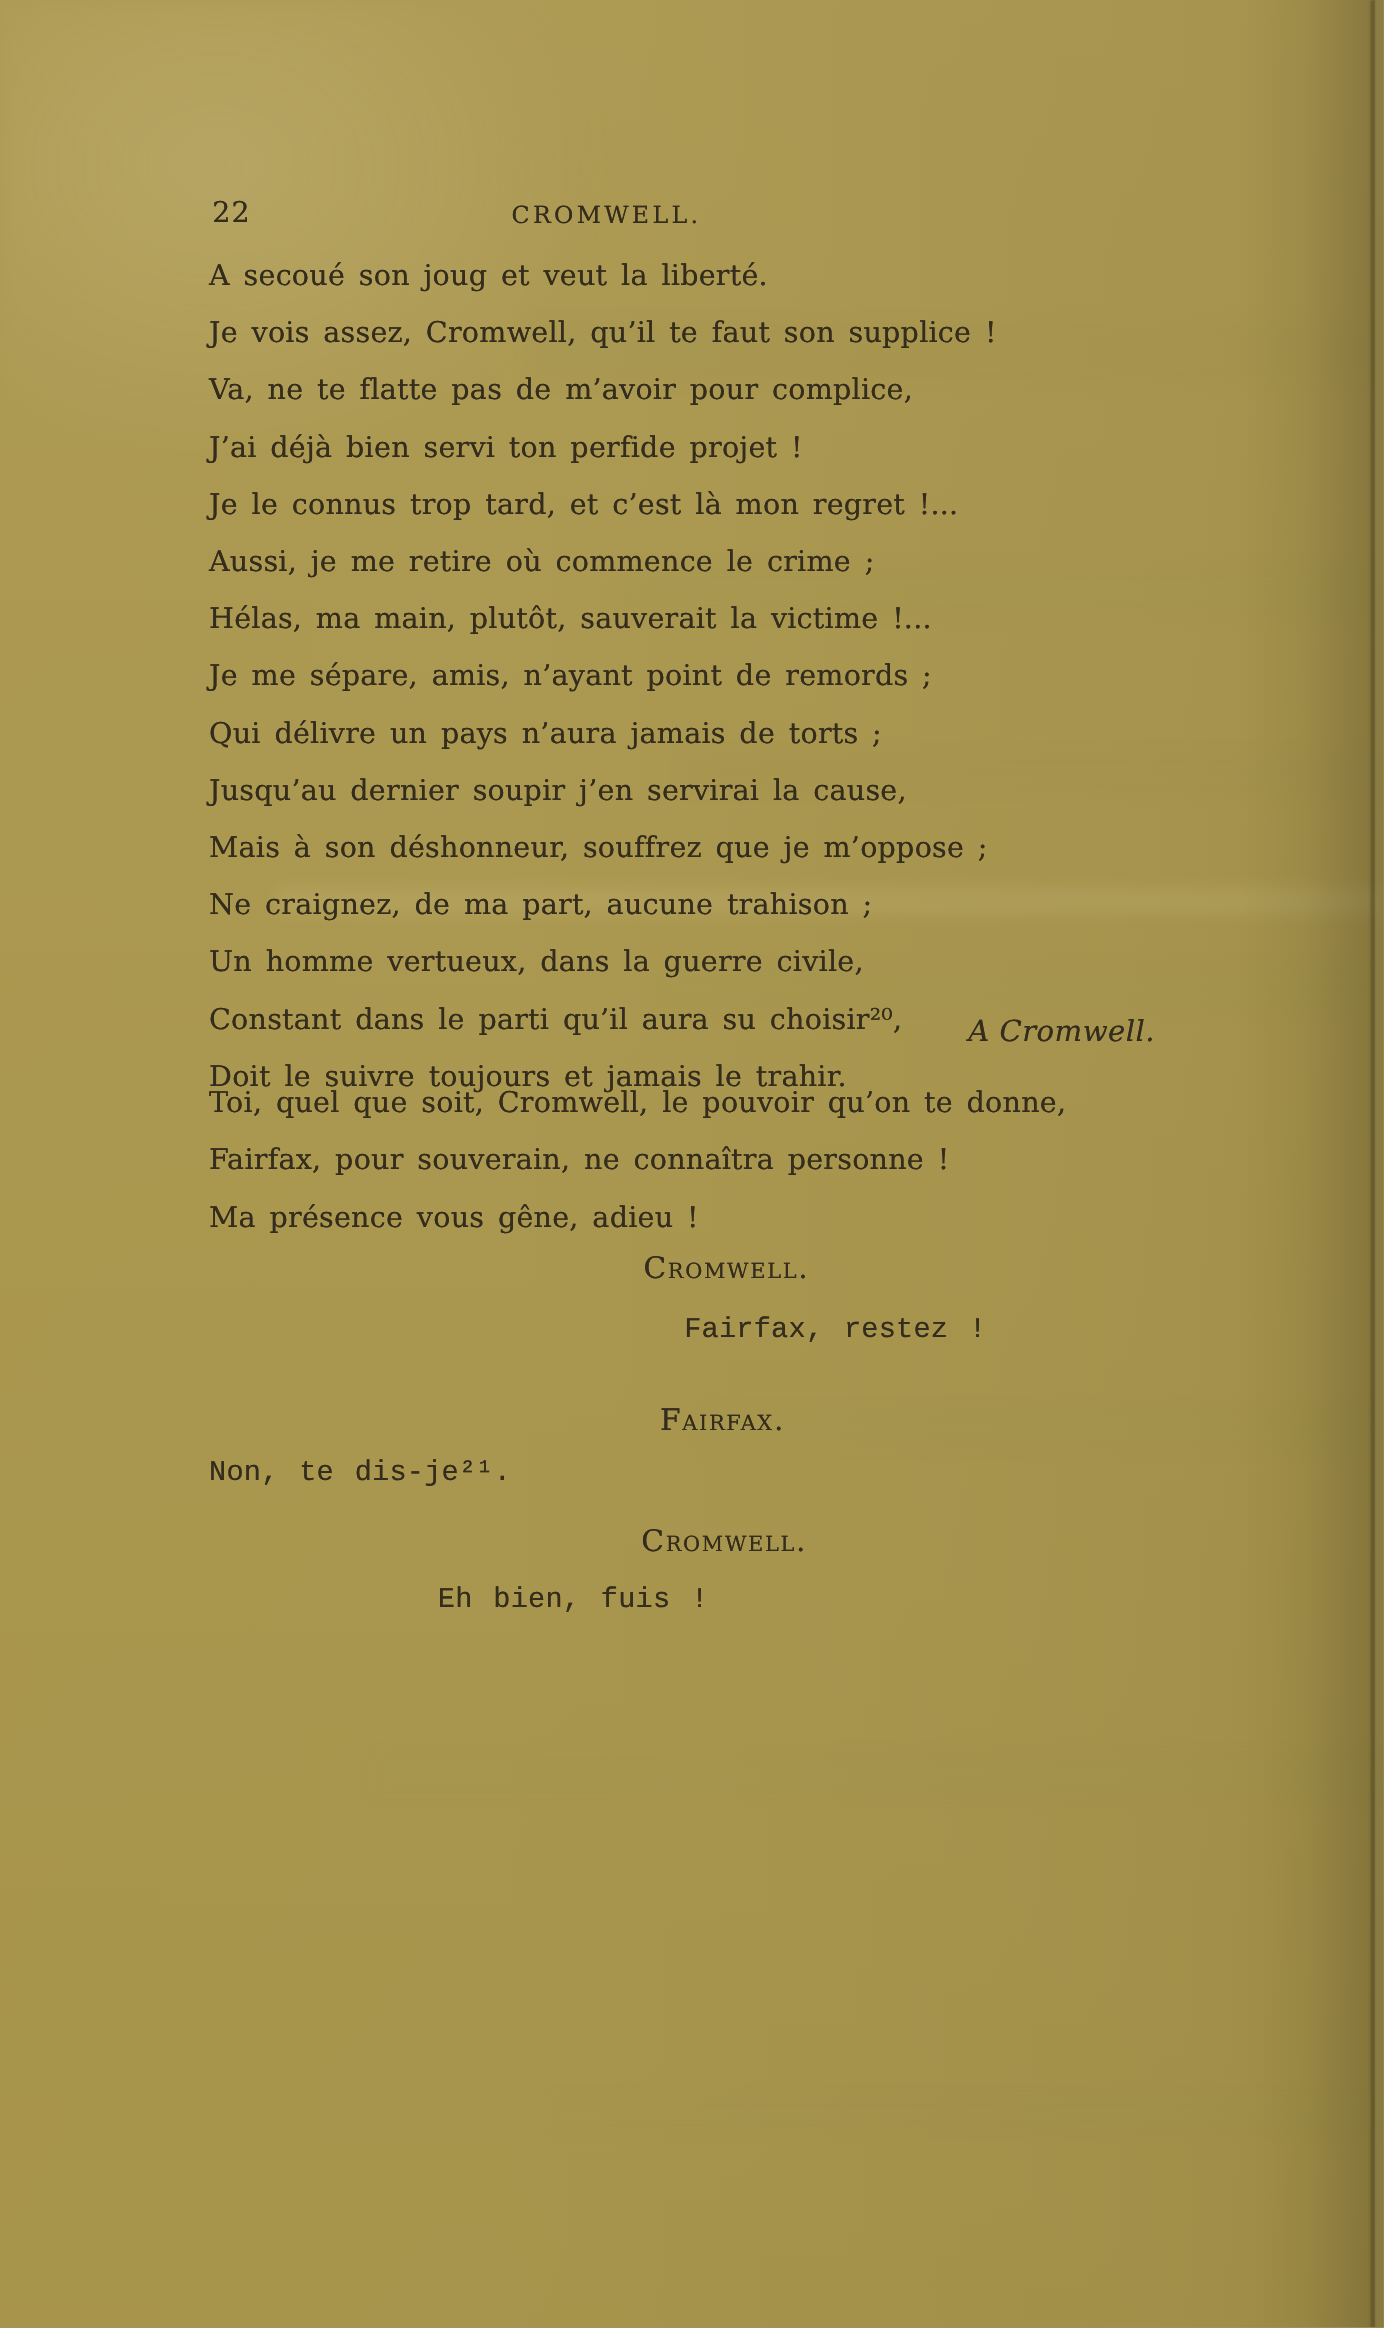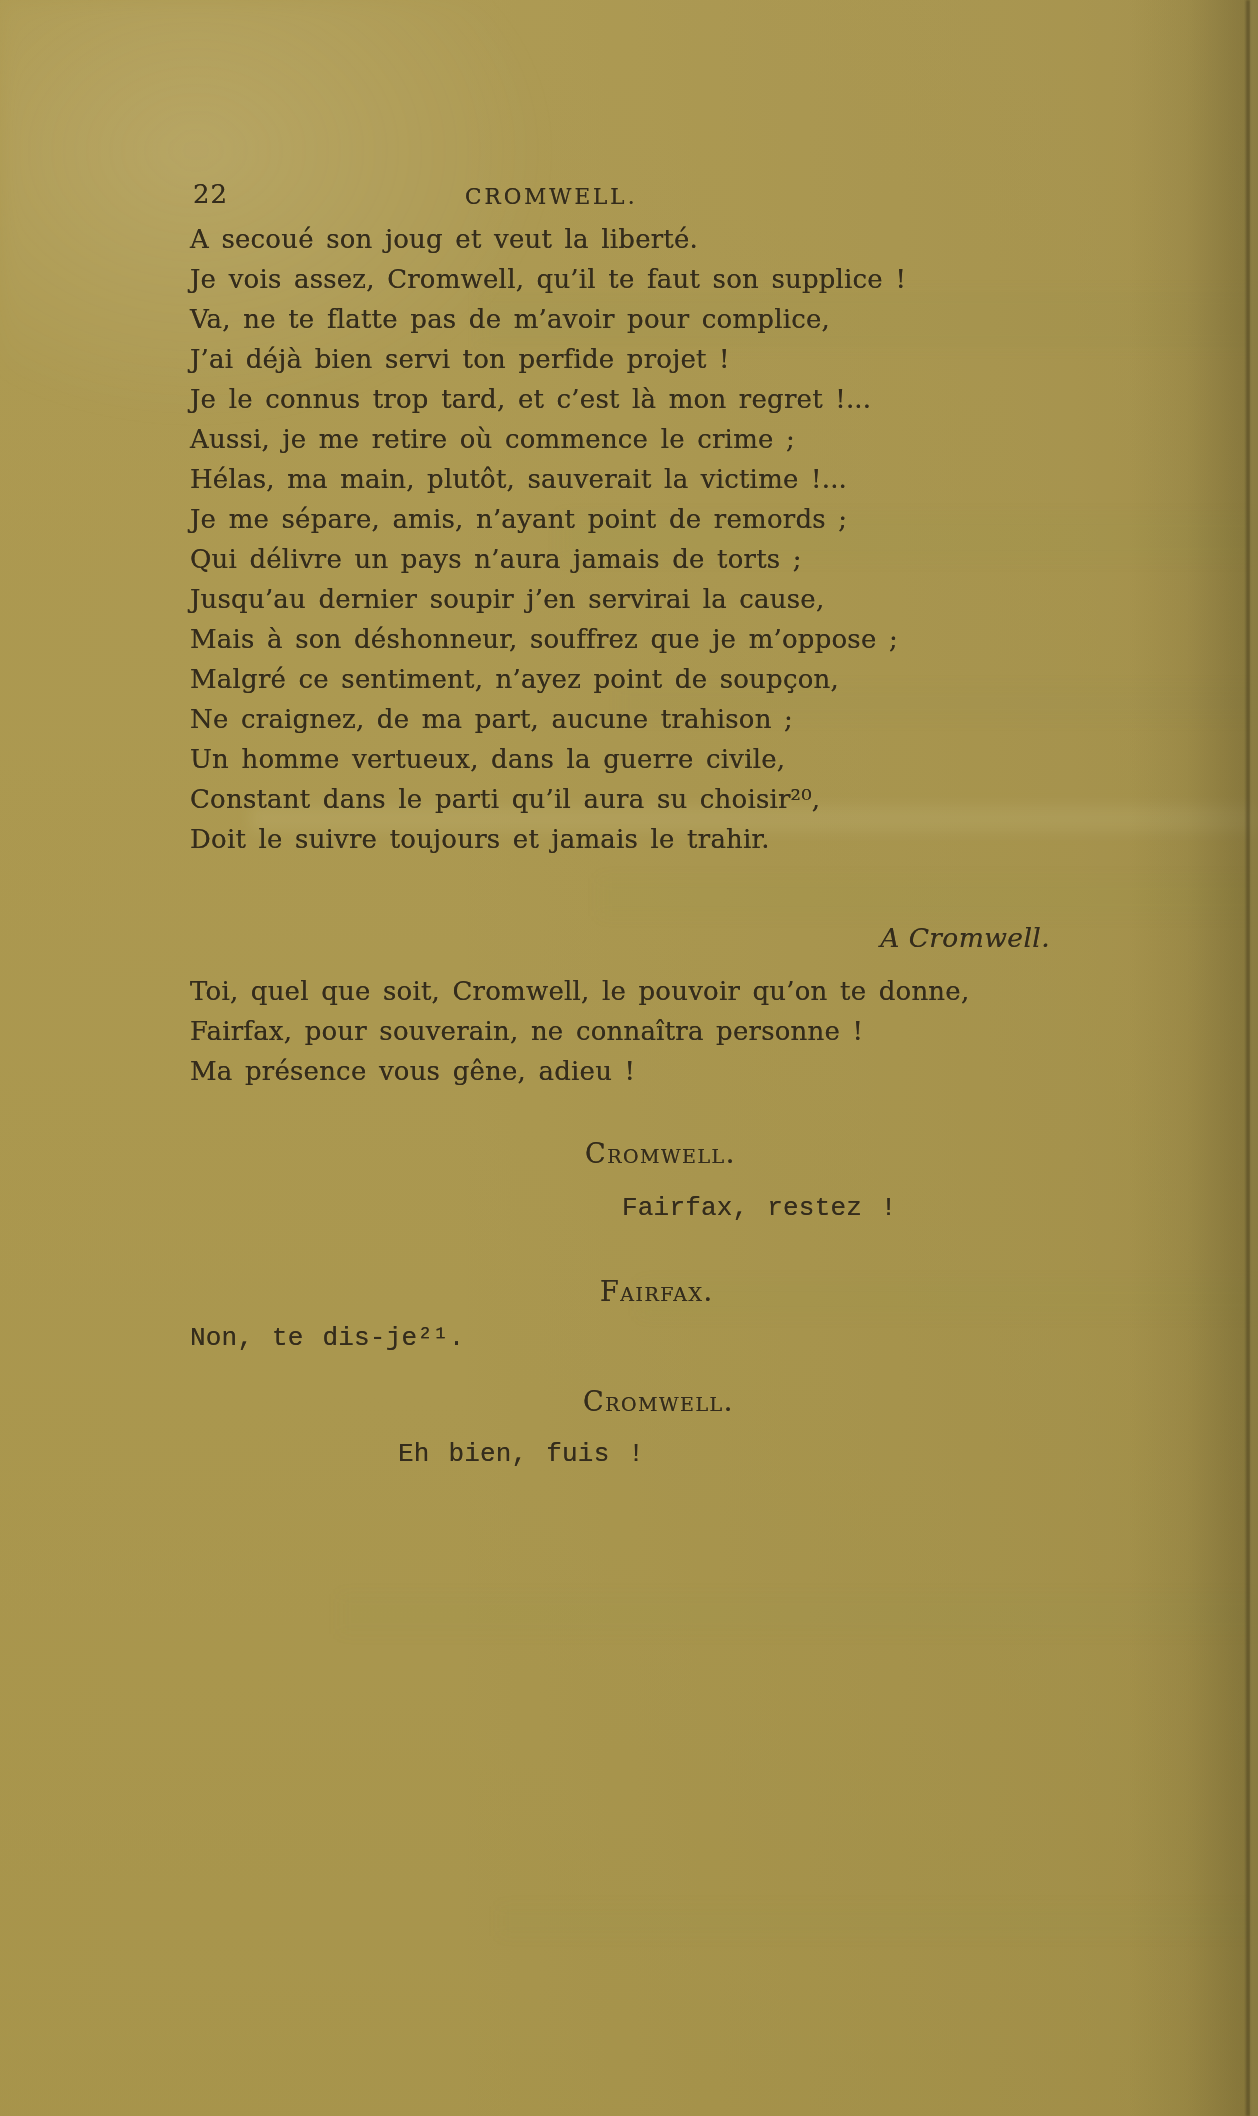--- a/index.html
+++ b/index.html
@@ -12,21 +12,21 @@
       linear-gradient(180deg, #d4c895 0%, #d2c691 30%, #cfc38c 70%, #ccc087 100%),
       linear-gradient(90deg, rgba(255,250,225,0.10) 0%, rgba(255,250,225,0.0) 35%, rgba(110,100,55,0.06) 85%, rgba(110,100,55,0.10) 100%);
     background-blend-mode:multiply;
     font-family:"DejaVu Serif","Liberation Serif",serif;
     color:#342c1c;
   }
   .txt{position:absolute;white-space:nowrap;line-height:1;}
   .pagenum{font-size:26px;letter-spacing:1px;text-align:center;}
   .runtitle{font-size:21.5px;letter-spacing:3px;}
   .verse{position:absolute;left:190px;font-size:26px;line-height:40px;letter-spacing:0.2px;word-spacing:4px;white-space:nowrap;}
-  .verse div{height:40px;}
+  .verse div{height:40px;margin-top:12px;}
   .stage{font-style:italic;font-size:26.5px;letter-spacing:0.4px;}
   .speaker{font-variant:small-caps;font-size:27px;letter-spacing:1.5px;}
   .dline{font-size:26px;letter-spacing:0.2px;word-spacing:3px;font-family:Liberation Mono, monospace;}
   .ink{text-shadow:0 0 0.6px rgba(52,44,28,0.8);}
   .band{position:absolute;right:0;filter:blur(7px);pointer-events:none;}
   .lightpatch{position:absolute;left:0;top:0;width:560px;height:430px;
     background:radial-gradient(ellipse at 35% 35%, rgba(255,252,230,0.12), rgba(255,252,230,0) 70%);
     filter:blur(10px);pointer-events:none;}
   .edge-shadow{position:absolute;top:0;bottom:0;right:0;width:130px;pointer-events:none;
     background:linear-gradient(to right, rgba(85,75,35,0) 0%, rgba(85,75,35,0.10) 45%, rgba(85,75,35,0.30) 82%, rgba(85,75,35,0.38) 100%);}
@@ -58,21 +58,20 @@
     <div>Je vois assez, Cromwell, qu’il te faut son supplice !</div>
     <div>Va, ne te flatte pas de m’avoir pour complice,</div>
     <div>J’ai déjà bien servi ton perfide projet !</div>
     <div>Je le connus trop tard, et c’est là mon regret !...</div>
     <div>Aussi, je me retire où commence le crime ;</div>
     <div>Hélas, ma main, plutôt, sauverait la victime !...</div>
     <div>Je me sépare, amis, n’ayant point de remords ;</div>
     <div>Qui délivre un pays n’aura jamais de torts ;</div>
     <div>Jusqu’au dernier soupir j’en servirai la cause,</div>
     <div>Mais à son déshonneur, souffrez que je m’oppose ;</div>
-    <div>Malgré ce sentiment, n’ayez point de soupçon,</div>
     <div>Ne craignez, de ma part, aucune trahison ;</div>
     <div>Un homme vertueux, dans la guerre civile,</div>
     <div>Constant dans le parti qu’il aura su choisir²⁰,</div>
     <div>Doit le suivre toujours et jamais le trahir.</div>
   </div>
 
   <div class="txt stage ink" style="right:208px;top:925px;font-style:italic;">A Cromwell.</div>
 
   <div class="verse ink" style="top:971px;">
     <div>Toi, quel que soit, Cromwell, le pouvoir qu’on te donne,</div>

